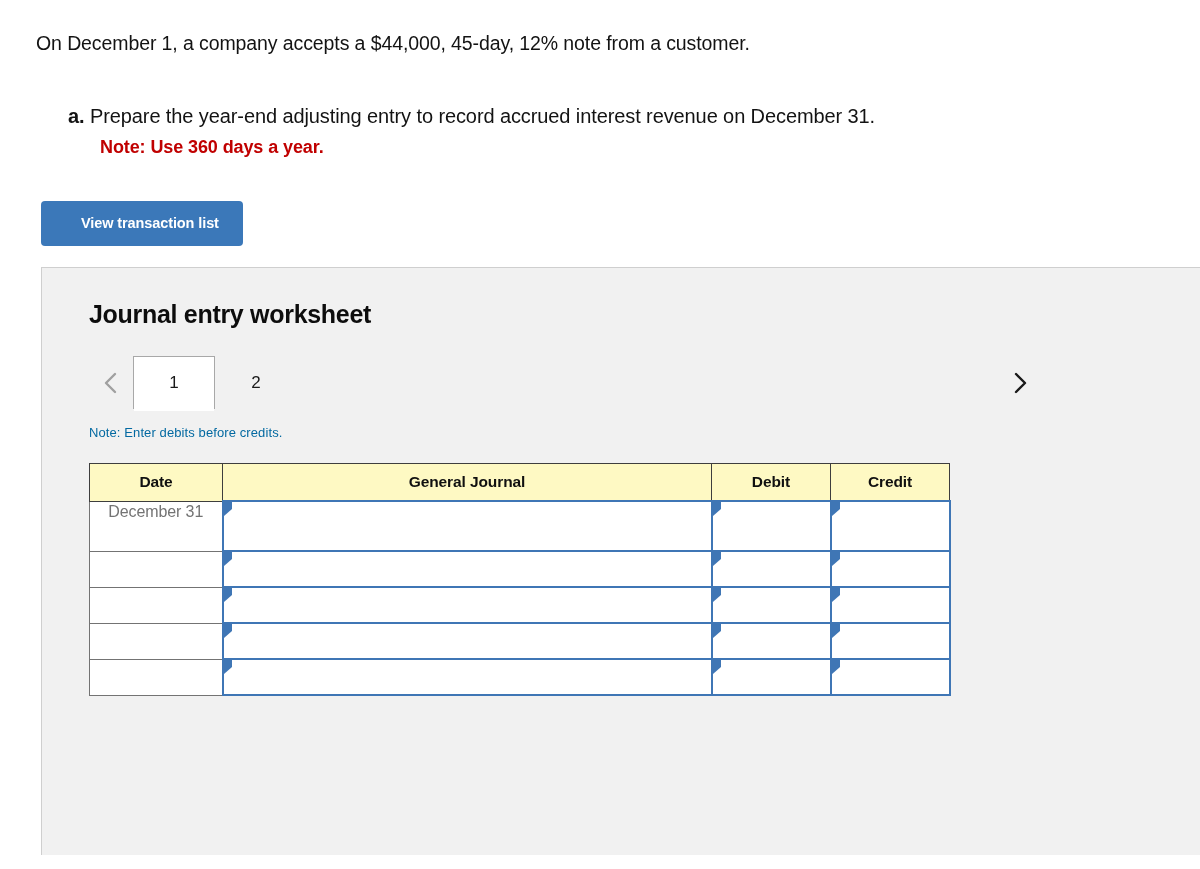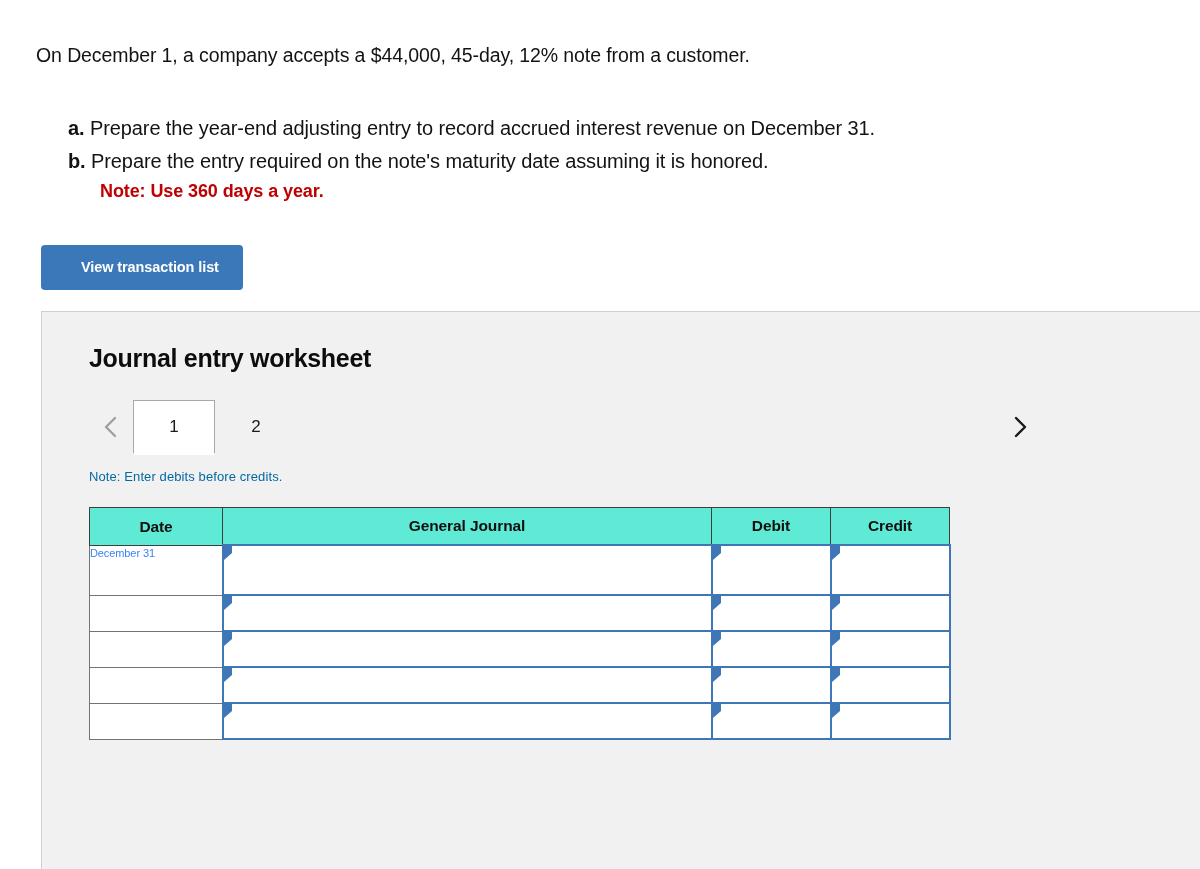--- a/index.html
+++ b/index.html
@@ -11,22 +11,21 @@
     width: 1200px;
     height: 869px;
     overflow: hidden;
     font-family: "Liberation Sans", sans-serif;
     color: #1a1a1a;
     -webkit-font-smoothing: antialiased;
   }
 
   
   .problem {
-    padding: 18px 0 0 0;
-    margin-top: 24px;
+    padding: 30px 0 0 0;
   }
   .problem-lead {
     font-size: 19.5px;
     line-height: 1.35;
     margin: 0 0 0 36px;
     color: #131313;
     letter-spacing: -0.1px;
   }
   .req-list {
     margin: 44px 0 0 68px;
@@ -170,21 +169,21 @@
   
   .journal-wrap {
     margin: 23px 0 0 47px;
   }
   table.journal {
     border-collapse: collapse;
     table-layout: fixed;
     width: 860px;
   }
   table.journal th {
-    background: #5eead4;
+    background: #fef9c3;
     border: 1px solid #3e3e3e;
     font-size: 15.5px;
     font-weight: bold;
     color: #101010;
     height: 36px;
     padding: 0;
     text-align: center;
     letter-spacing: -0.1px;
   }
   .col-date  { width: 133px; }
@@ -192,23 +191,23 @@
   .col-debit { width: 119px; }
   .col-credit{ width: 119px; }
 
   table.journal td {
     padding: 0;
     vertical-align: top;
   }
   td.date-cell {
     border: 1px solid #737373;
     border-top: none;
-    text-align: left;
-    font-size: 11px;
-    color: #3b82f6;
+    text-align: center;
+    font-size: 16px;
+    color: #737373;
     line-height: 1.28;
     padding-top: 5px;
     background: #ffffff;
     letter-spacing: -0.1px;
   }
   td.input-cell {
     border: 2px solid #3f76b5;
     border-top: 2px solid #3f76b5;
     background: #ffffff;
     position: relative;
@@ -230,24 +229,20 @@
 </head>
 <body>
 
 <div class="problem">
   <p class="problem-lead">On December 1, a company accepts a $44,000, 45-day, 12% note from a customer.</p>
 
   <div class="req-list">
     <div class="req-line">
       <span class="req-letter">a.</span>
       <span>Prepare the year-end adjusting entry to record accrued interest revenue on December 31.</span>
-    </div>
-    <div class="req-line">
-      <span class="req-letter">b.</span>
-      <span>Prepare the entry required on the note's maturity date assuming it is honored.</span>
     </div>
     <div class="req-note">Note: Use 360 days a year.</div>
   </div>
 </div>
 
 <div class="btn-row">
   <button class="btn-transaction">View transaction list</button>
 </div>
 
 <div class="panel">

